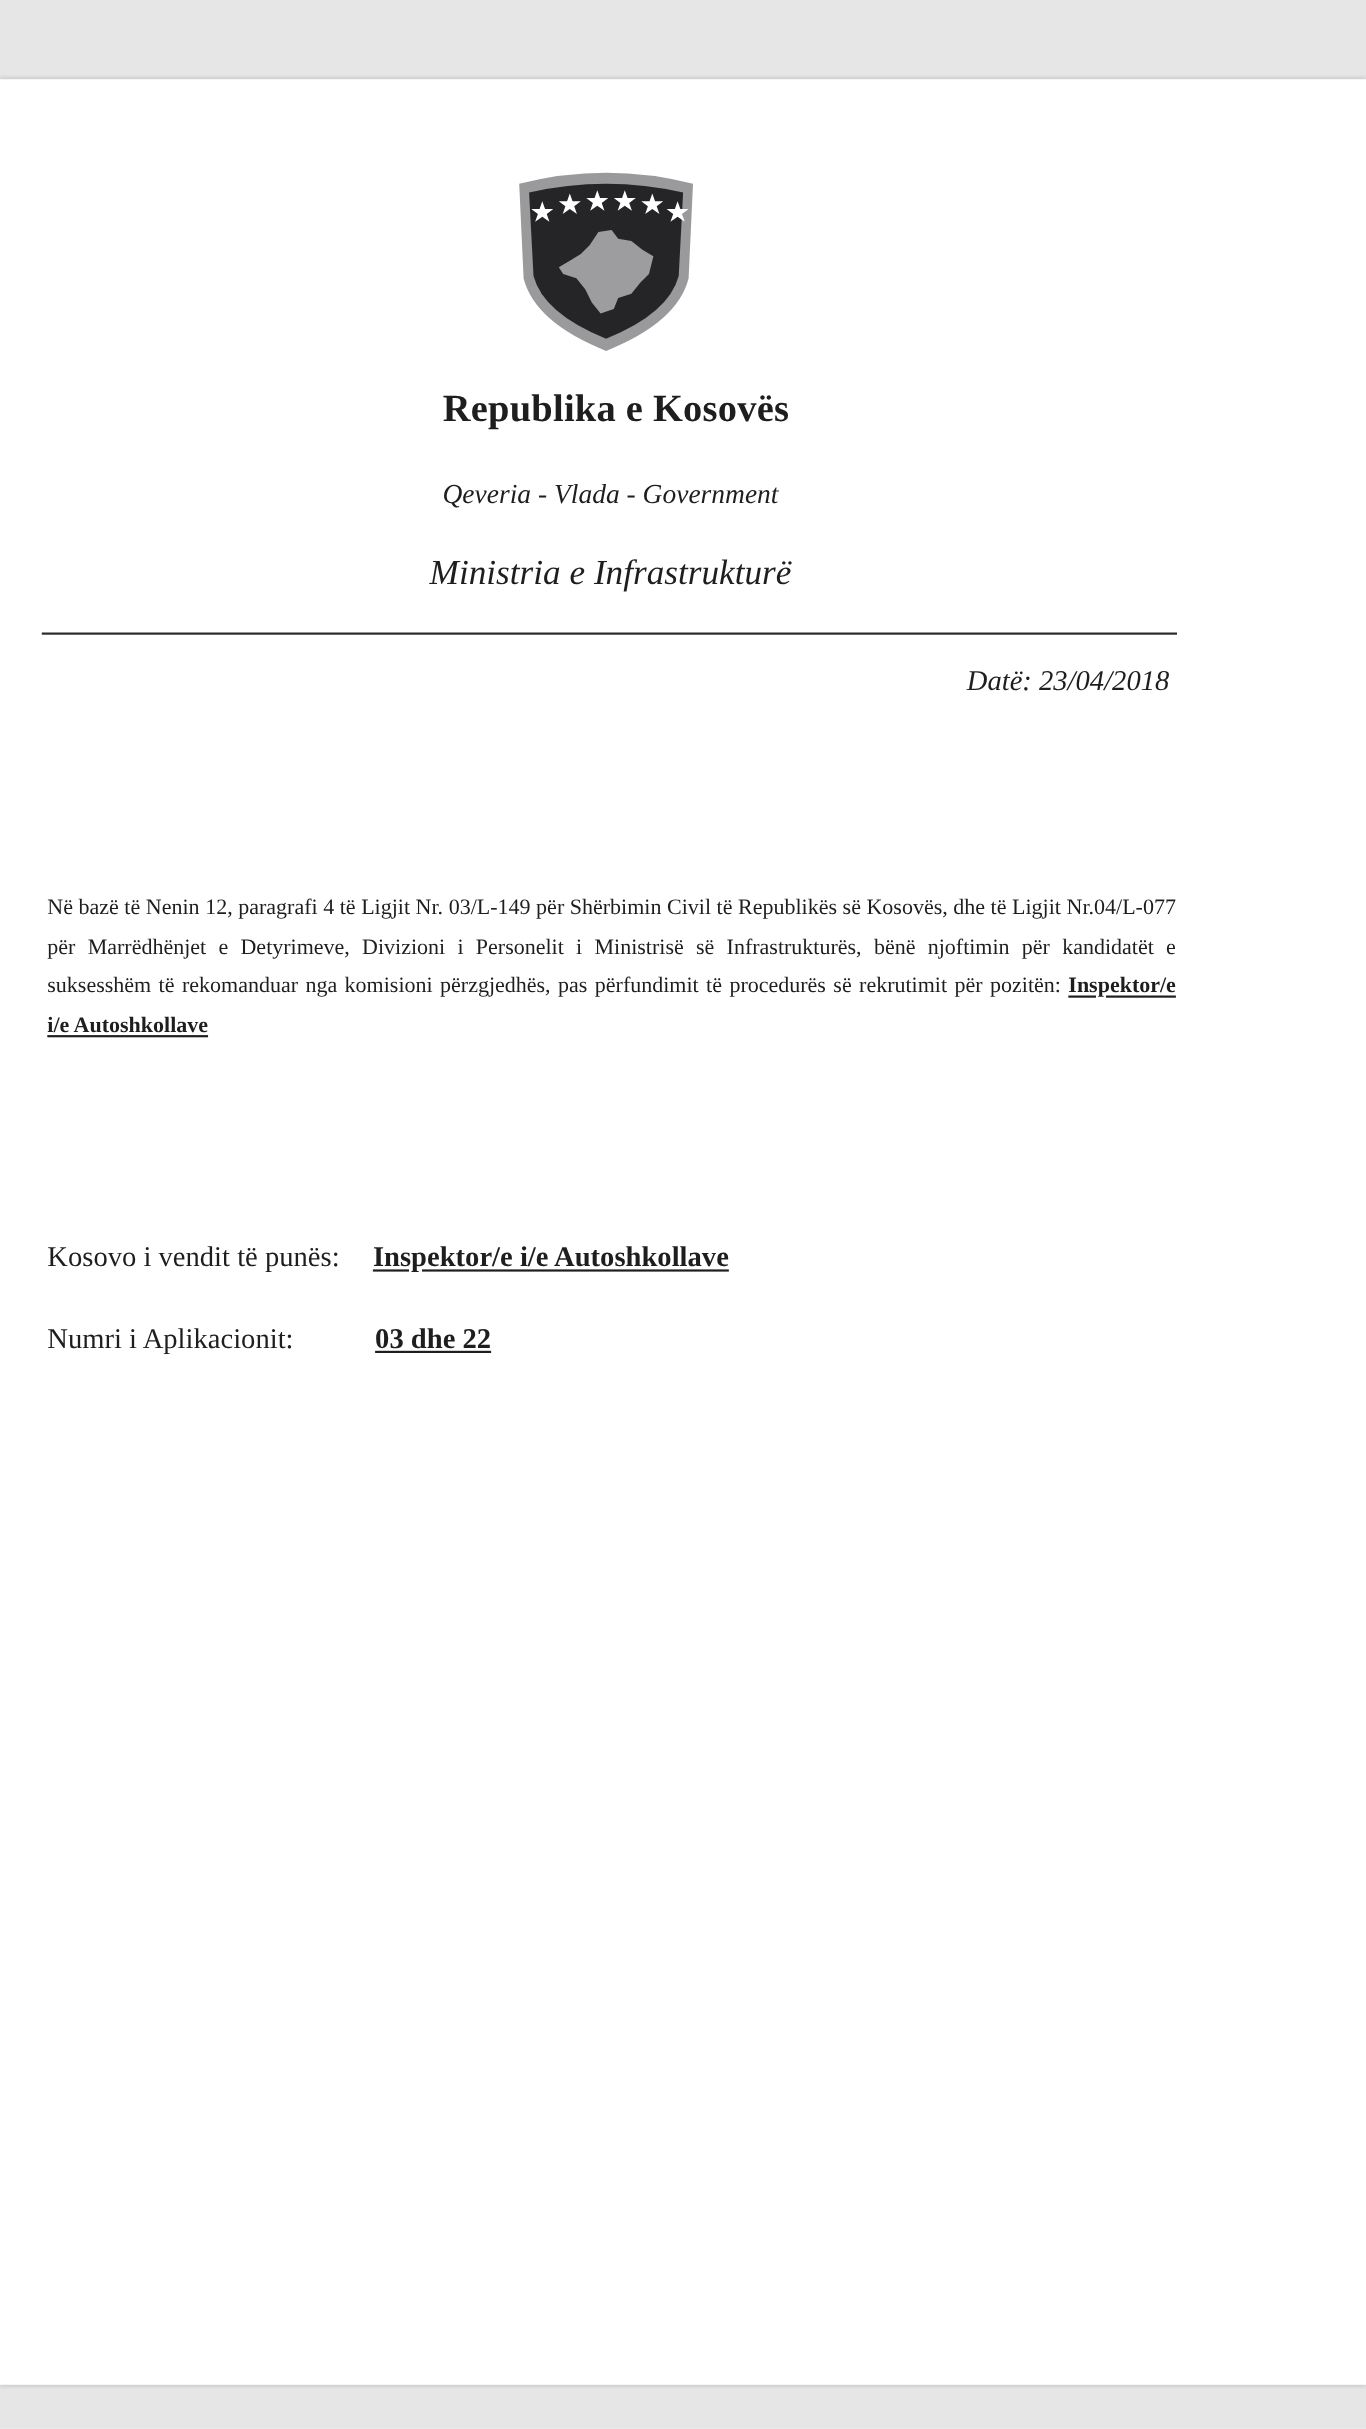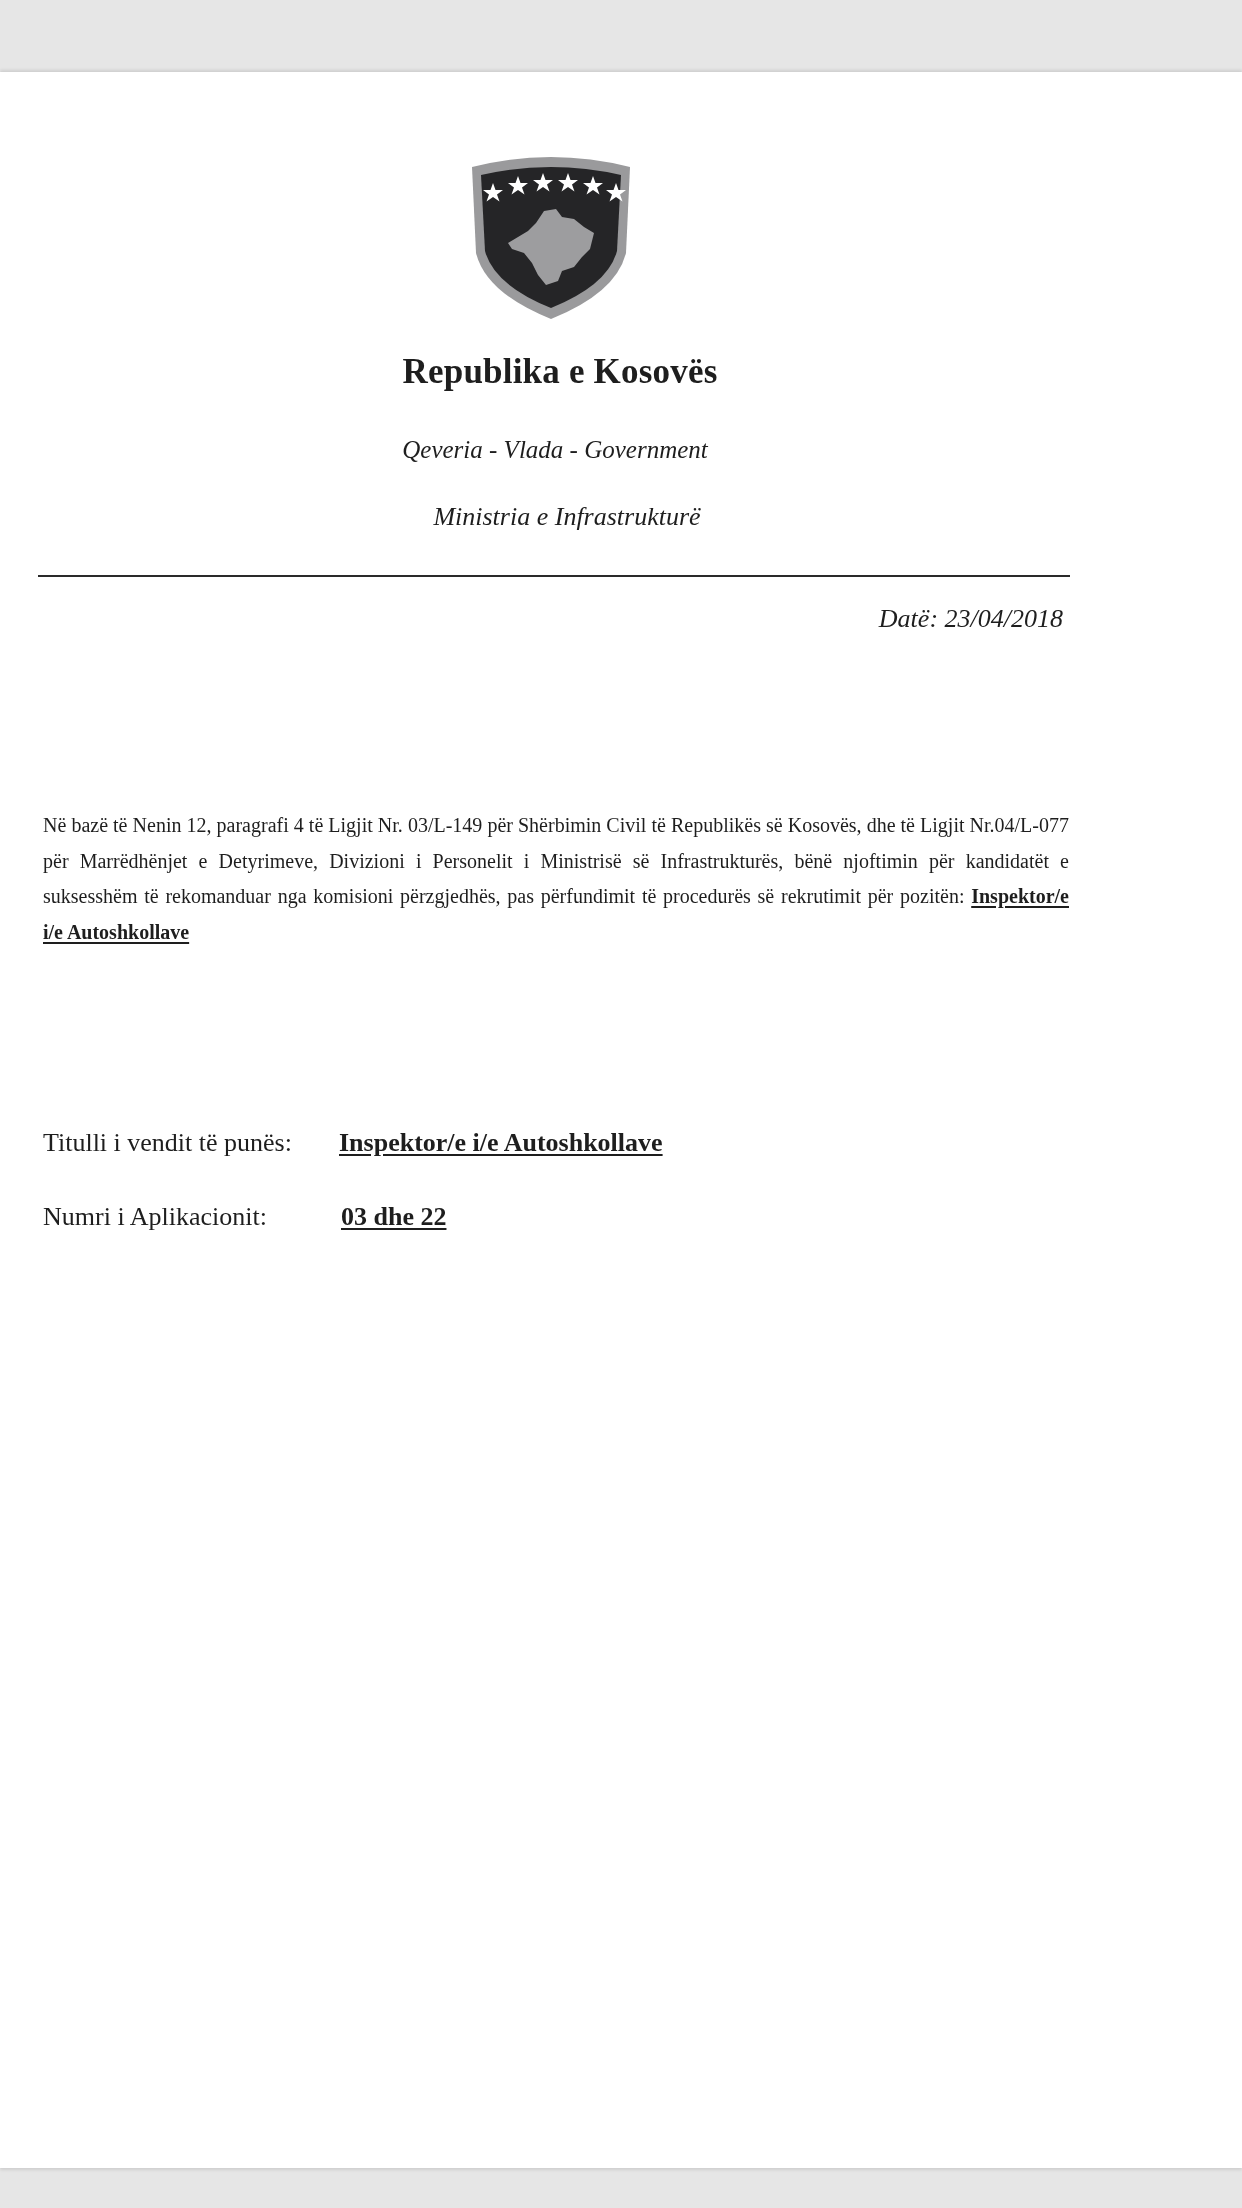--- a/index.html
+++ b/index.html
@@ -22,22 +22,22 @@
     
     .emblem { position: absolute; left: 466px; top: 81px; width: 170px; height: 168px; }
 
     
     .h1 { left: 0; width: 1120px; text-align: center; top: 280px;
           font-size: 35px; font-weight: bold; letter-spacing: 0.2px; }
     .h2 { left: 0; width: 1110px; text-align: center; top: 327px;
           font-size: 28px; font-weight: bold; }
     .h3 { left: 0; width: 1110px; text-align: center; top: 364px;
           font-size: 25px; font-style: italic; }
-    .h4 { left: 12px; width: 1110px; text-align: center; top: 430px;
-          font-size: 26px; font-style: italic; }
+    .h4 { left: 0; width: 1110px; text-align: center; top: 430px;
+          font-size: 32px; font-style: italic; }
     .h5 { left: 0; width: 1110px; text-align: center; top: 465px;
           font-size: 26px; font-style: italic; }
     .rule { position: absolute; left: 38px; top: 503px; width: 1032px; height: 2px; background: #2a2a2a; }
     .date { right: 179px; top: 532px; font-size: 26px; font-style: italic; margin-left: 20px; }
 
     .title { left: 0; width: 1110px; text-align: center; top: 604px;
              font-size: 27px; font-style: italic; text-decoration: underline; text-underline-offset: 4px; }
 
     
     .para {
@@ -71,19 +71,19 @@
 
   <div class="abs h1">Republika e Kosovës</div>
   <div class="abs h3">Qeveria - Vlada - Government</div>
   <div class="abs h4">Ministria e  Infrastrukturë</div>
   <div class="rule"></div>
   <div class="abs date">Datë: 23/04/2018</div>
 
 
   <div class="para"><span>Në bazë të Nenin 12, paragrafi 4 të Ligjit Nr. 03/L-149 për Shërbimin Civil të Republikës së Kosovës, dhe të Ligjit Nr.04/L-077 për Marrëdhënjet e Detyrimeve, Divizioni i Personelit i Ministrisë së Infrastrukturës, bënë njoftimin për kandidatët  e suksesshëm të rekomanduar nga komisioni përzgjedhës, pas përfundimit të procedurës së rekrutimit për pozitën: </span><span class="ul-bold">Inspektor/e i/e Autoshkollave</span></div>
 
-  <div class="abs lbl" style="left:43px; top:1056px;">Titulli i vendit të punës:</div>
+  <div class="abs lbl" style="left:43px; top:1056px;">Kosovo i vendit të punës:</div>
   <div class="abs val" style="left:339px; top:1056px;">Inspektor/e i/e  Autoshkollave</div>
 
   <div class="abs lbl" style="left:43px; top:1130px;">Numri i Aplikacionit:</div>
   <div class="abs val" style="left:341px; top:1130px;">03  dhe 22</div>
 
 </div>
 
 </body></html>

